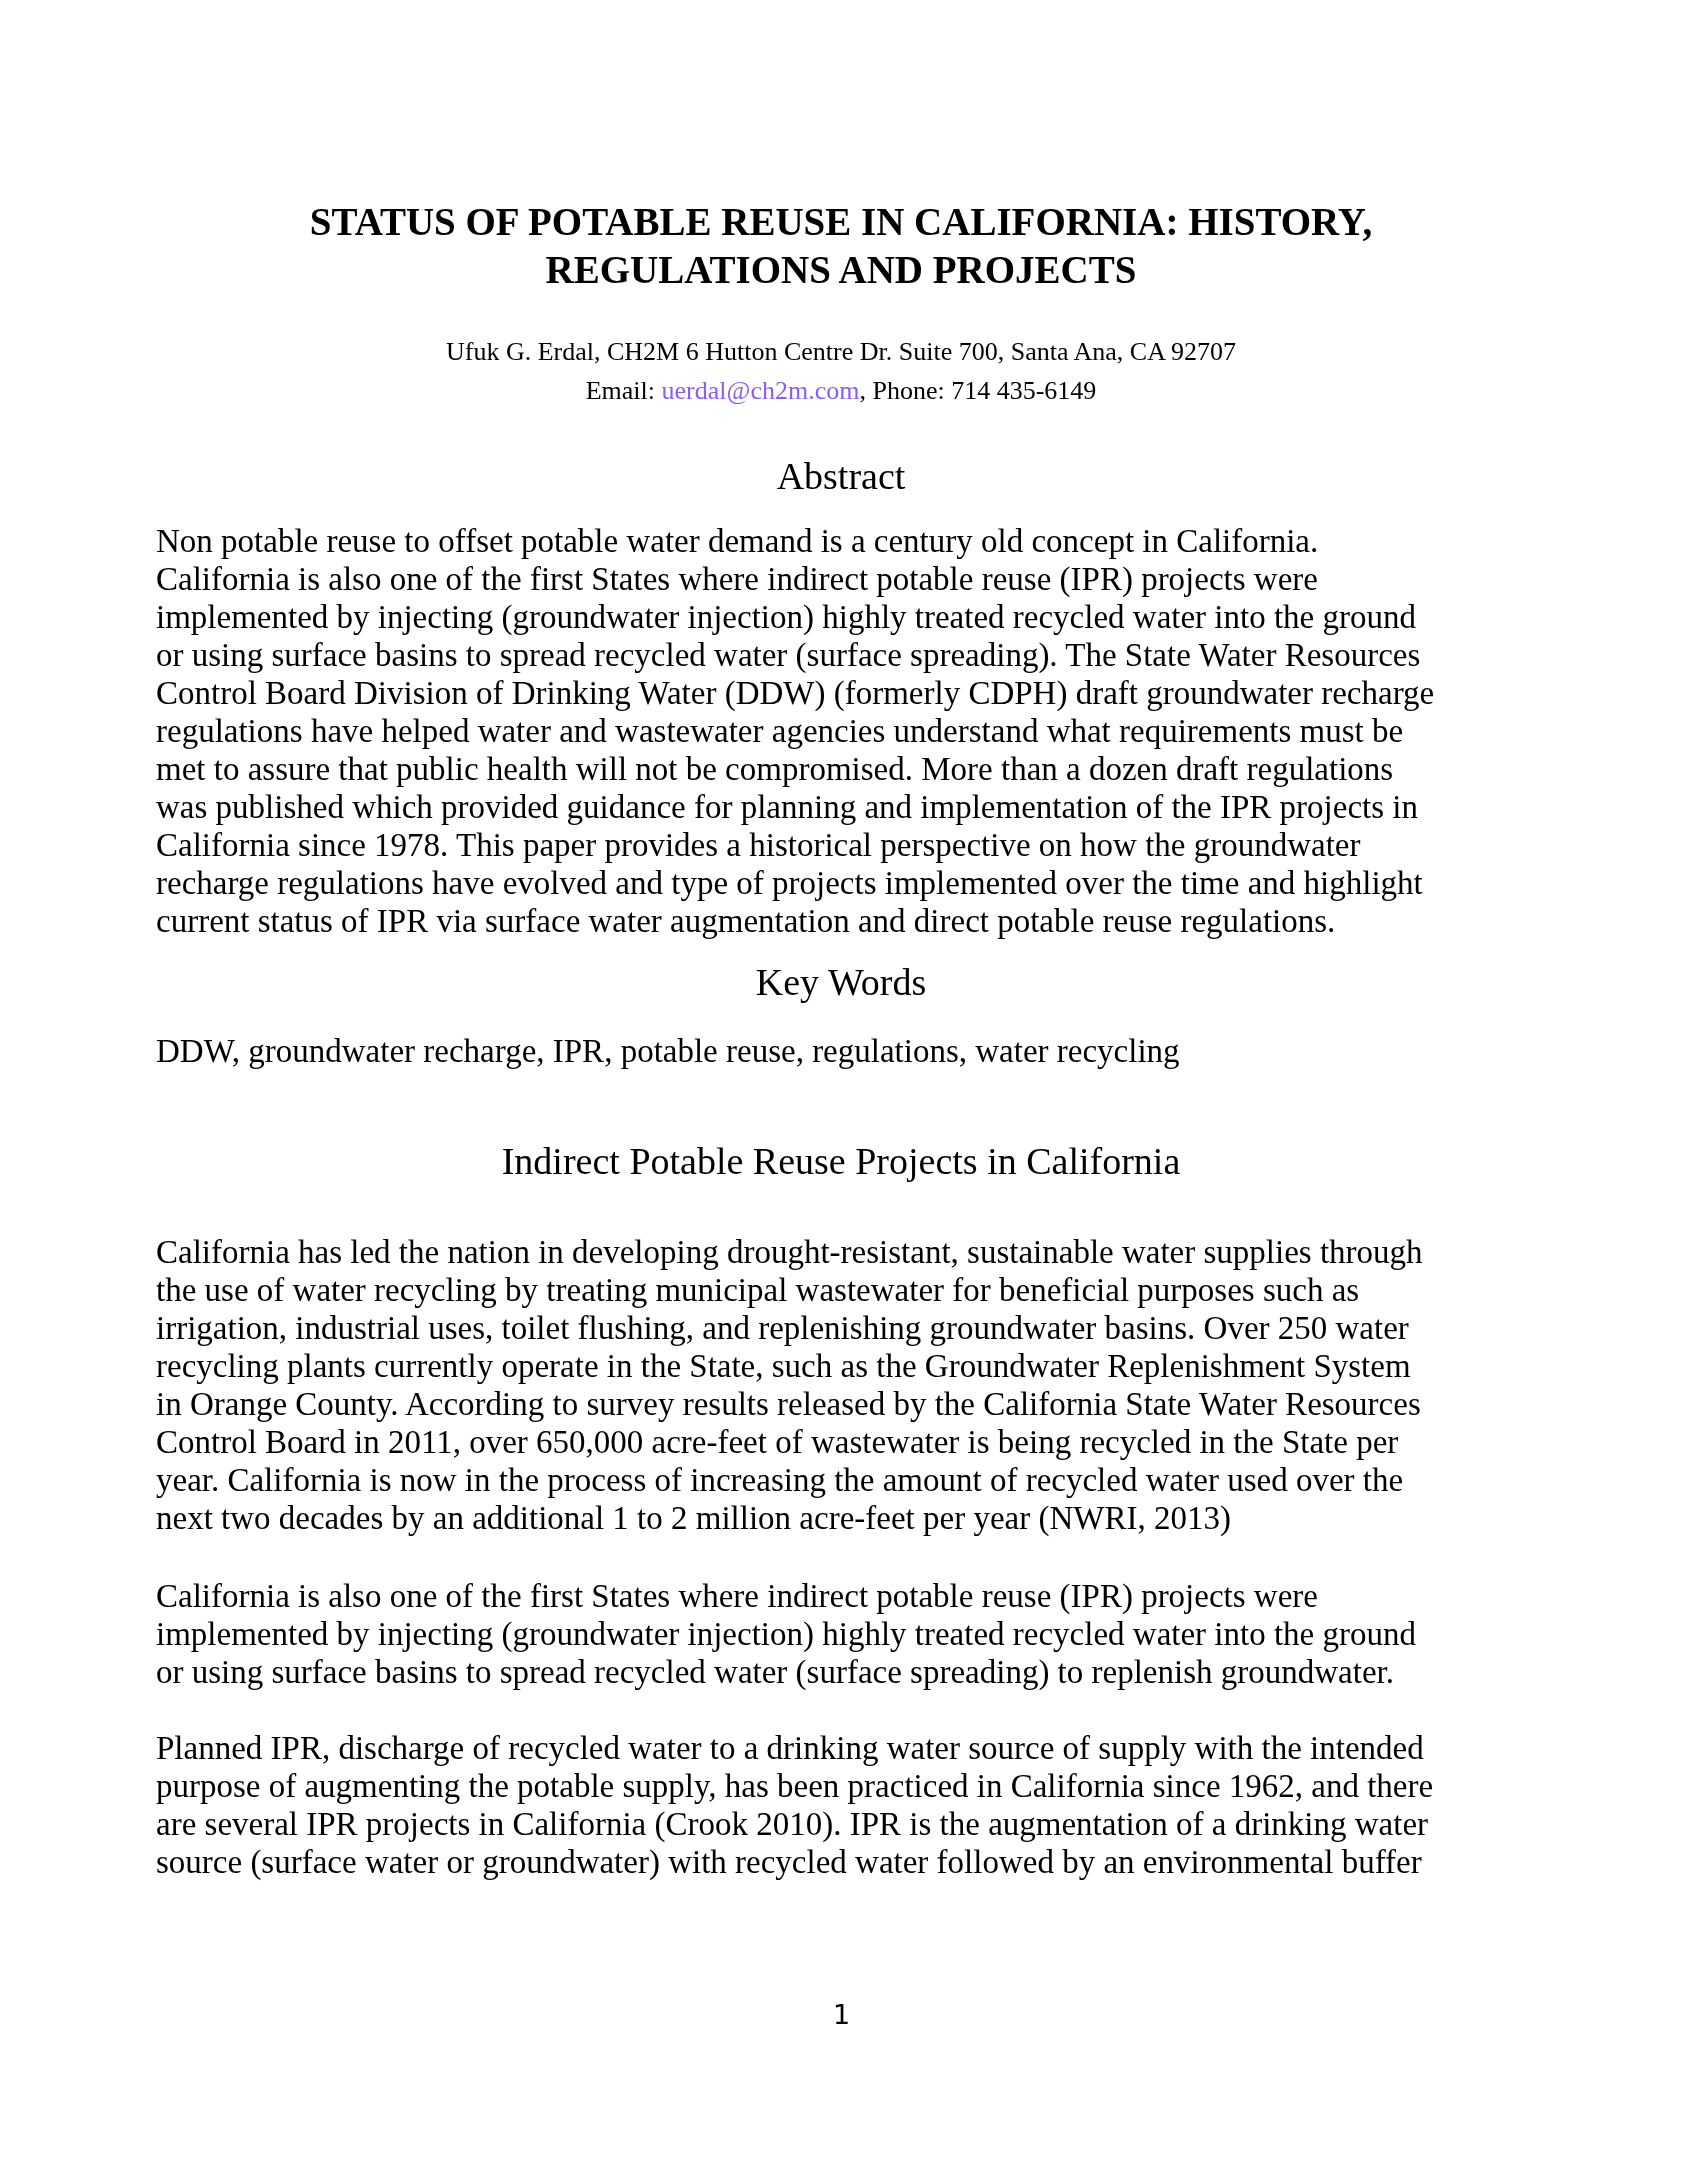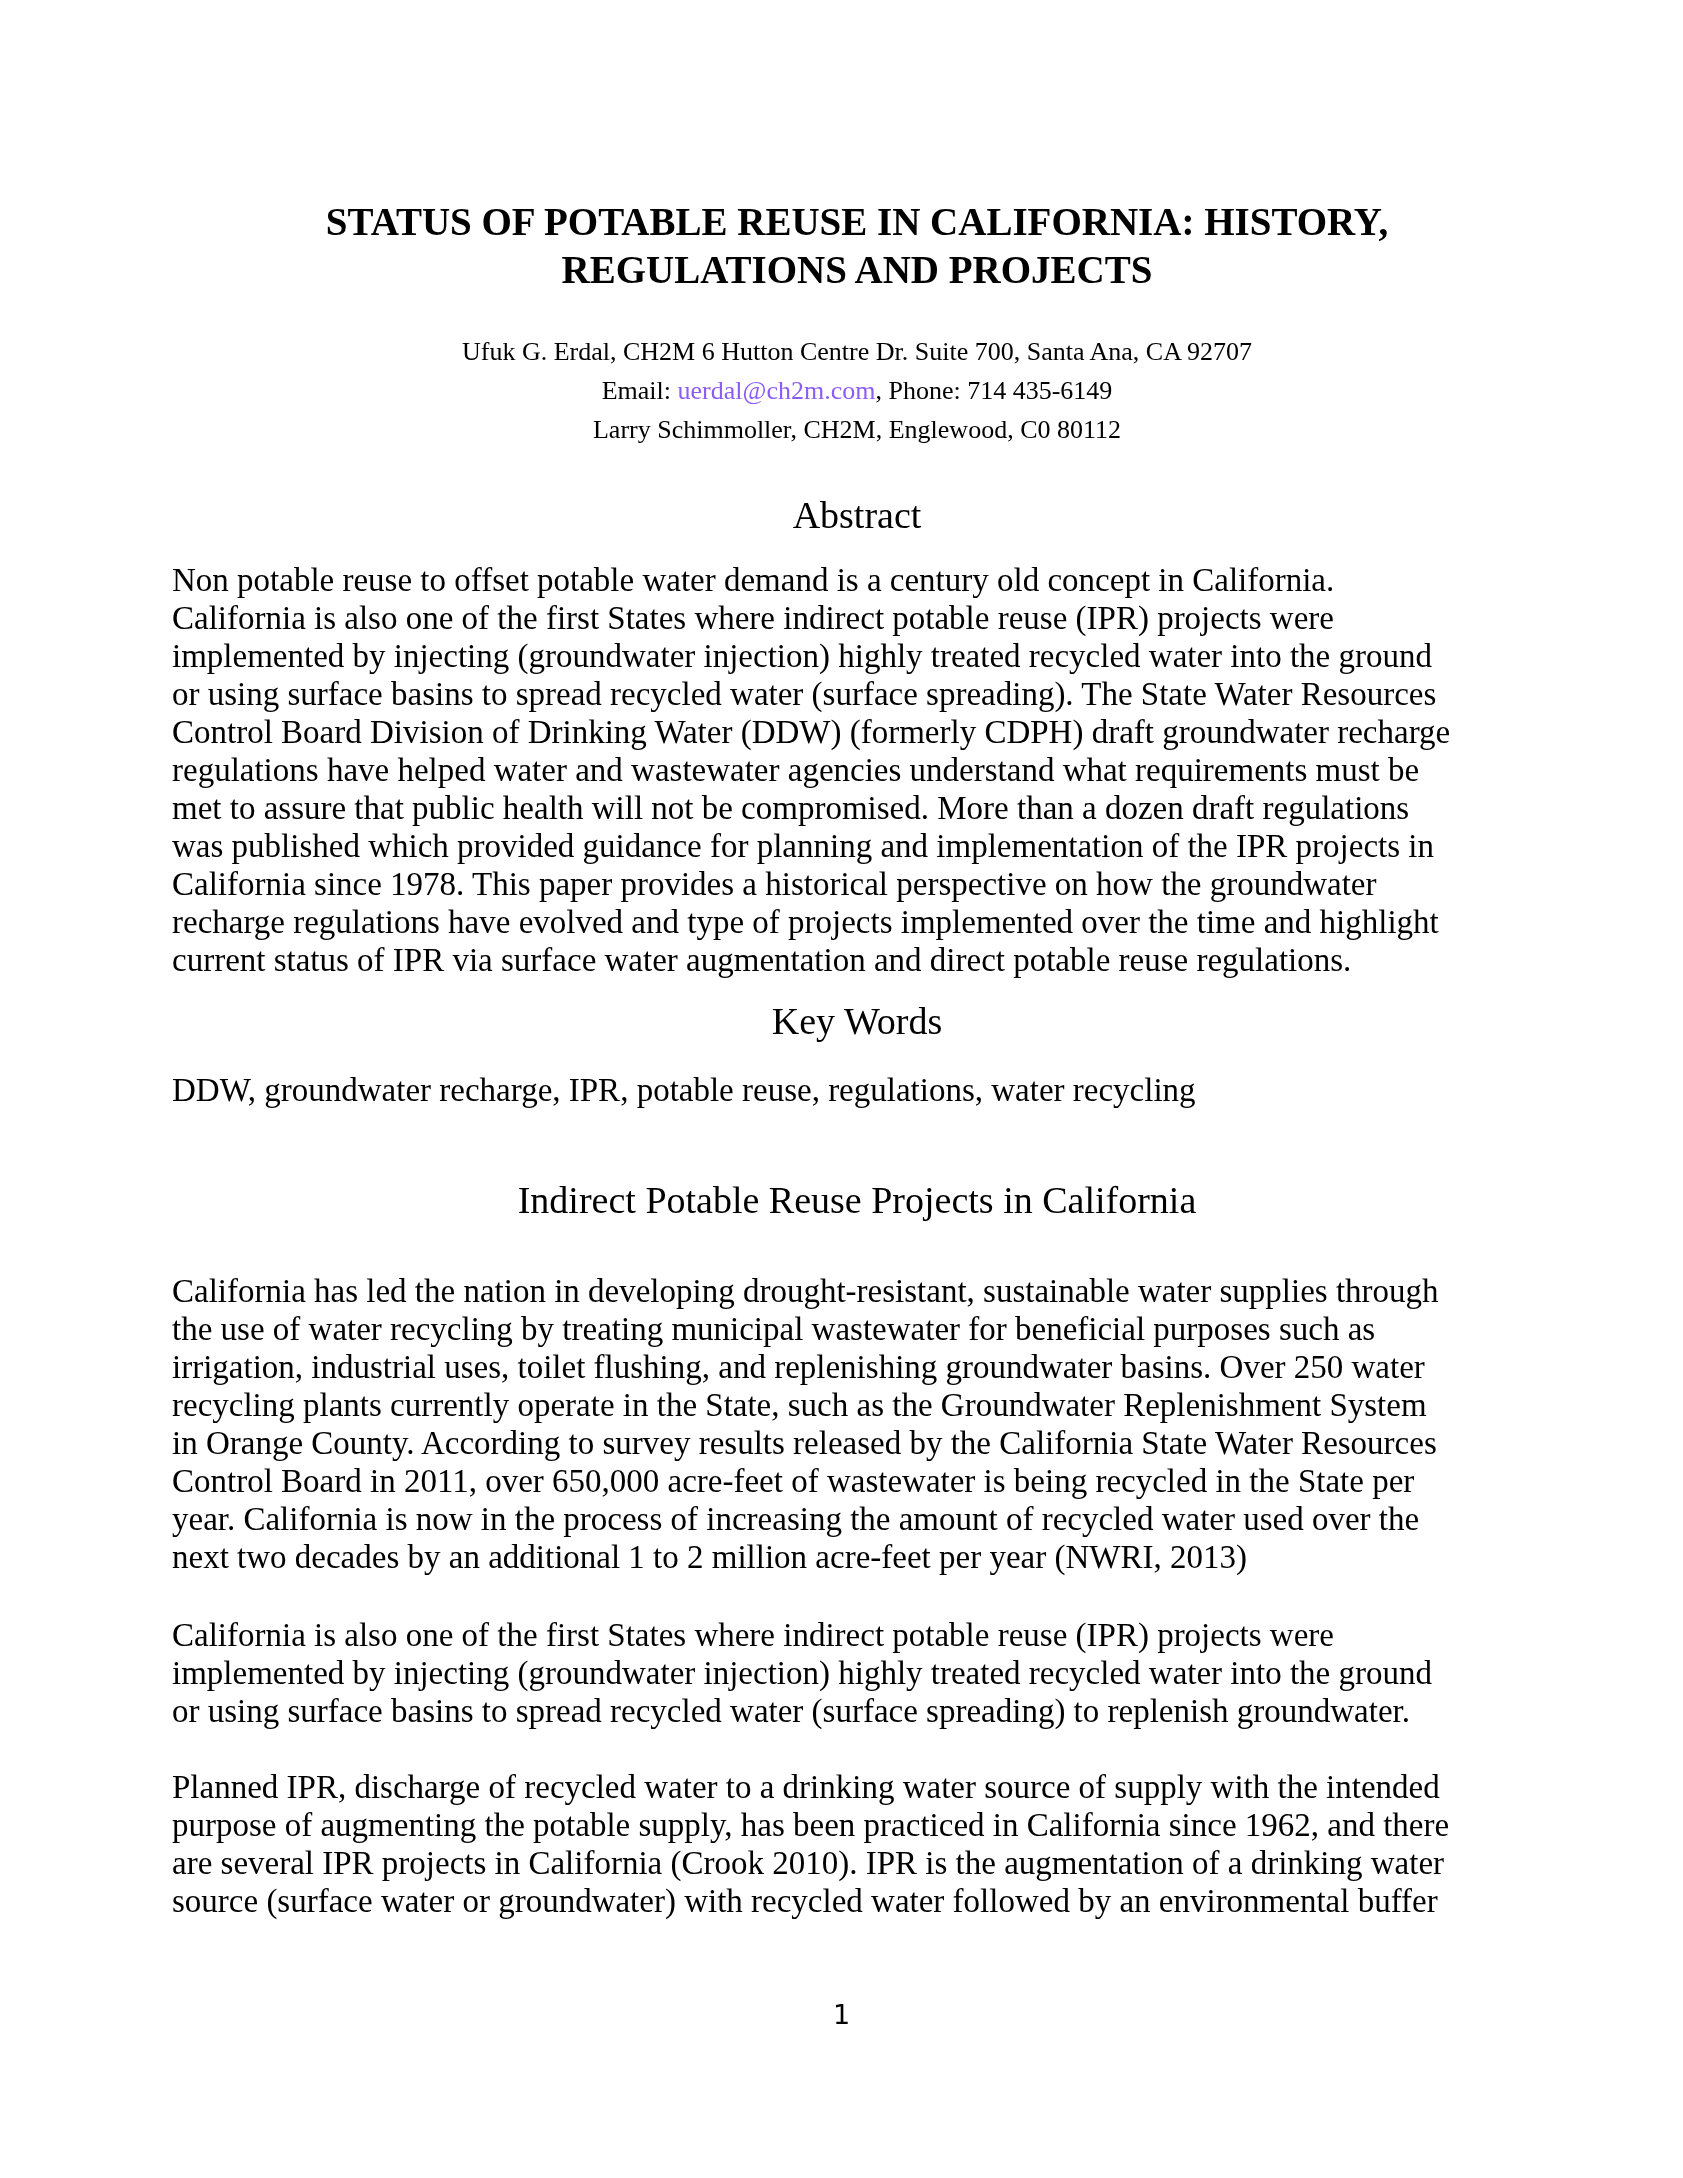--- a/index.html
+++ b/index.html
@@ -11,21 +11,21 @@
     position: relative;
     width: 1683px;
     height: 2178px;
     background: #ffffff;
     color: #000000;
     font-family: "Liberation Serif", "DejaVu Serif", serif;
     overflow: hidden;
   }
   .content {
     position: absolute;
-    left: 172px;
+    left: 156px;
     top: 0;
     width: 1370px;
   }
   .paper-title {
     margin: 198px 0 0 0;
     font-size: 39px;
     font-weight: bold;
     line-height: 48px;
     text-align: center;
     white-space: pre-line;
@@ -81,21 +81,20 @@
 
 <div class="page">
   <div class="content">
 
     <h1 class="paper-title">STATUS OF POTABLE REUSE IN CALIFORNIA: HISTORY,
 REGULATIONS AND PROJECTS</h1>
 
     <div class="authors">
       <div class="author-line">Ufuk G. Erdal, CH2M 6 Hutton Centre Dr. Suite 700, Santa Ana, CA 92707</div>
       <div class="author-line"><span>Email: </span><a class="email-link">uerdal@ch2m.com</a><span>, Phone: 714 435-6149</span></div>
-      <div class="author-line">Larry Schimmoller, CH2M, Englewood, C0 80112</div>
     </div>
 
     <h2 class="section-heading mt-abstract-heading">Abstract</h2>
 
     <p class="body-para mt-abstract-text">Non potable reuse to offset potable water demand is a century old concept in California.
 California is also one of the first States where indirect potable reuse (IPR) projects were
 implemented by injecting (groundwater injection) highly treated recycled water into the ground
 or using surface basins to spread recycled water (surface spreading). The State Water Resources
 Control Board Division of Drinking Water (DDW) (formerly CDPH) draft groundwater recharge
 regulations have helped water and wastewater agencies understand what requirements must be

